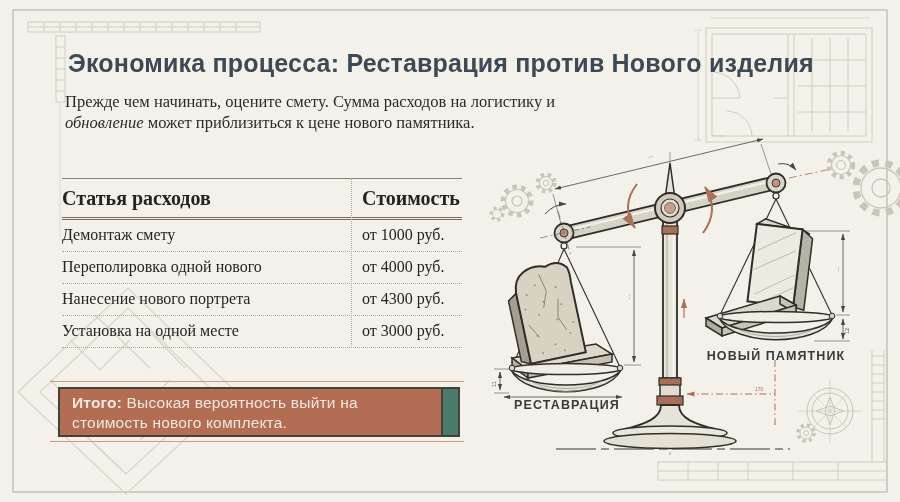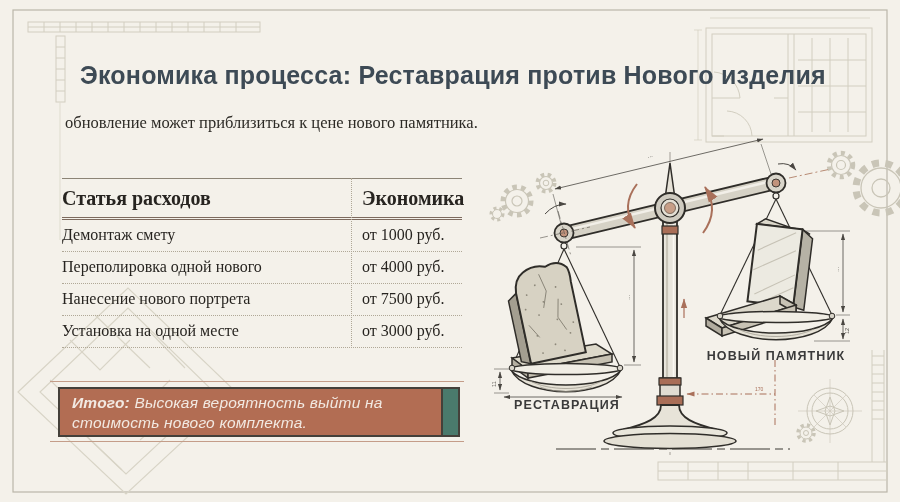--- a/index.html
+++ b/index.html
@@ -13,21 +13,21 @@
 
   .page-title{
     left:64px;top:45px;width:800px;
     font-size:25px;font-weight:bold;color:#3d4a55;letter-spacing:.2px;
   }
   .page-subtitle{
     left:65px;top:91px;width:575px;
     font-family:"Liberation Serif",serif;
     font-size:16.5px;line-height:21px;color:#2c2a25;
   }
-  .page-subtitle .ital{}
+  .page-subtitle .ital{font-style:italic}
 
   .cost-table{
     left:62px;top:178px;width:400px;
     font-family:"Liberation Serif",serif;color:#272420;
   }
   .t-head{
     display:flex;padding:8px 0 7px;
     border-top:1px solid #8c8476;
     border-bottom:3px double #7d6a5e;
     font-weight:bold;font-size:20px;
@@ -39,21 +39,21 @@
   }
   .col-item{flex:0 0 288px}
   .col-cost{flex:1;padding-left:12px}
   .v-divider{
     position:absolute;left:289px;top:0;height:168px;width:0;
     border-left:1.5px dotted #b0a897;
   }
 
   .callout{
     left:58px;top:387px;width:402px;height:50px;
-    background:#b26d53;border:2px solid#44403a;box-sizing:border-box;font-style:italic;
+    background:#b26d53;border:2px solid#44403a;box-sizing:border-box;
   }
   .callout .stripe{
     position:absolute;right:0;top:0;bottom:0;width:15px;
     background:#4a7a6c;border-left:2px solid #44403a;
   }
   .callout .txt{
     position:absolute;left:12px;top:4px;width:345px;
     color:#f2e9e2;font-size:15.5px;line-height:20px;letter-spacing:.2px;
   }
   .callout .txt b{font-weight:bold}
@@ -371,44 +371,44 @@
     <line x1="687" y1="394" x2="775" y2="394" stroke="#a9705a" stroke-width="1" stroke-dasharray="7 3 1.5 3" marker-start="url(#aT)"></line>
     <line x1="775" y1="360" x2="775" y2="428" stroke="#a9705a" stroke-width="1" stroke-dasharray="7 3 1.5 3"></line>
     <text x="755" y="391" font-size="5" fill="#a9705a">170</text>
     <line x1="684" y1="318" x2="684" y2="299" stroke="#a9705a" stroke-width="1.2" marker-end="url(#aT)"></line>
   </g>
 
   <text class="dlabel" x="567" y="409" text-anchor="middle">РЕСТАВРАЦИЯ</text>
   <text class="dlabel" x="776" y="360" text-anchor="middle">НОВЫЙ ПАМЯТНИК</text>
 </svg>
 
-<h1 class="content page-title" style="margin:16px">Экономика процесса: Реставрация против Нового изделия</h1>
+<h1 class="content page-title" style="margin:4px">Экономика процесса: Реставрация против Нового изделия</h1>
 
 <div class="content page-subtitle">
-  <br>
+  <span>Прежде чем начинать, оцените смету. Сумма расходов на логистику и</span><br>
   <span class="ital">обновление</span><span> может приблизиться к цене нового памятника.</span>
 </div>
 
 <div class="content cost-table" style="position:absolute">
   <div class="v-divider"></div>
   <div class="t-head">
     <div class="col-item">Статья расходов</div>
-    <div class="col-cost">Экономика</div>
+    <div class="col-cost">Стоимость</div>
   </div>
   <div class="t-row">
     <div class="col-item">Демонтаж смету</div>
     <div class="col-cost">от 1000 руб.</div>
   </div>
   <div class="t-row">
     <div class="col-item">Переполировка одной нового</div>
     <div class="col-cost">от 4000 руб.</div>
   </div>
   <div class="t-row">
     <div class="col-item">Нанесение нового портрета</div>
-    <div class="col-cost">от 7500 руб.</div>
+    <div class="col-cost">от 4300 руб.</div>
   </div>
   <div class="t-row">
     <div class="col-item">Установка на одной месте</div>
     <div class="col-cost">от 3000 руб.</div>
   </div>
 </div>
 
 <div class="accent-line" style="top:381px"></div>
 <div class="content callout" style="position:absolute">
   <div class="stripe"></div>

